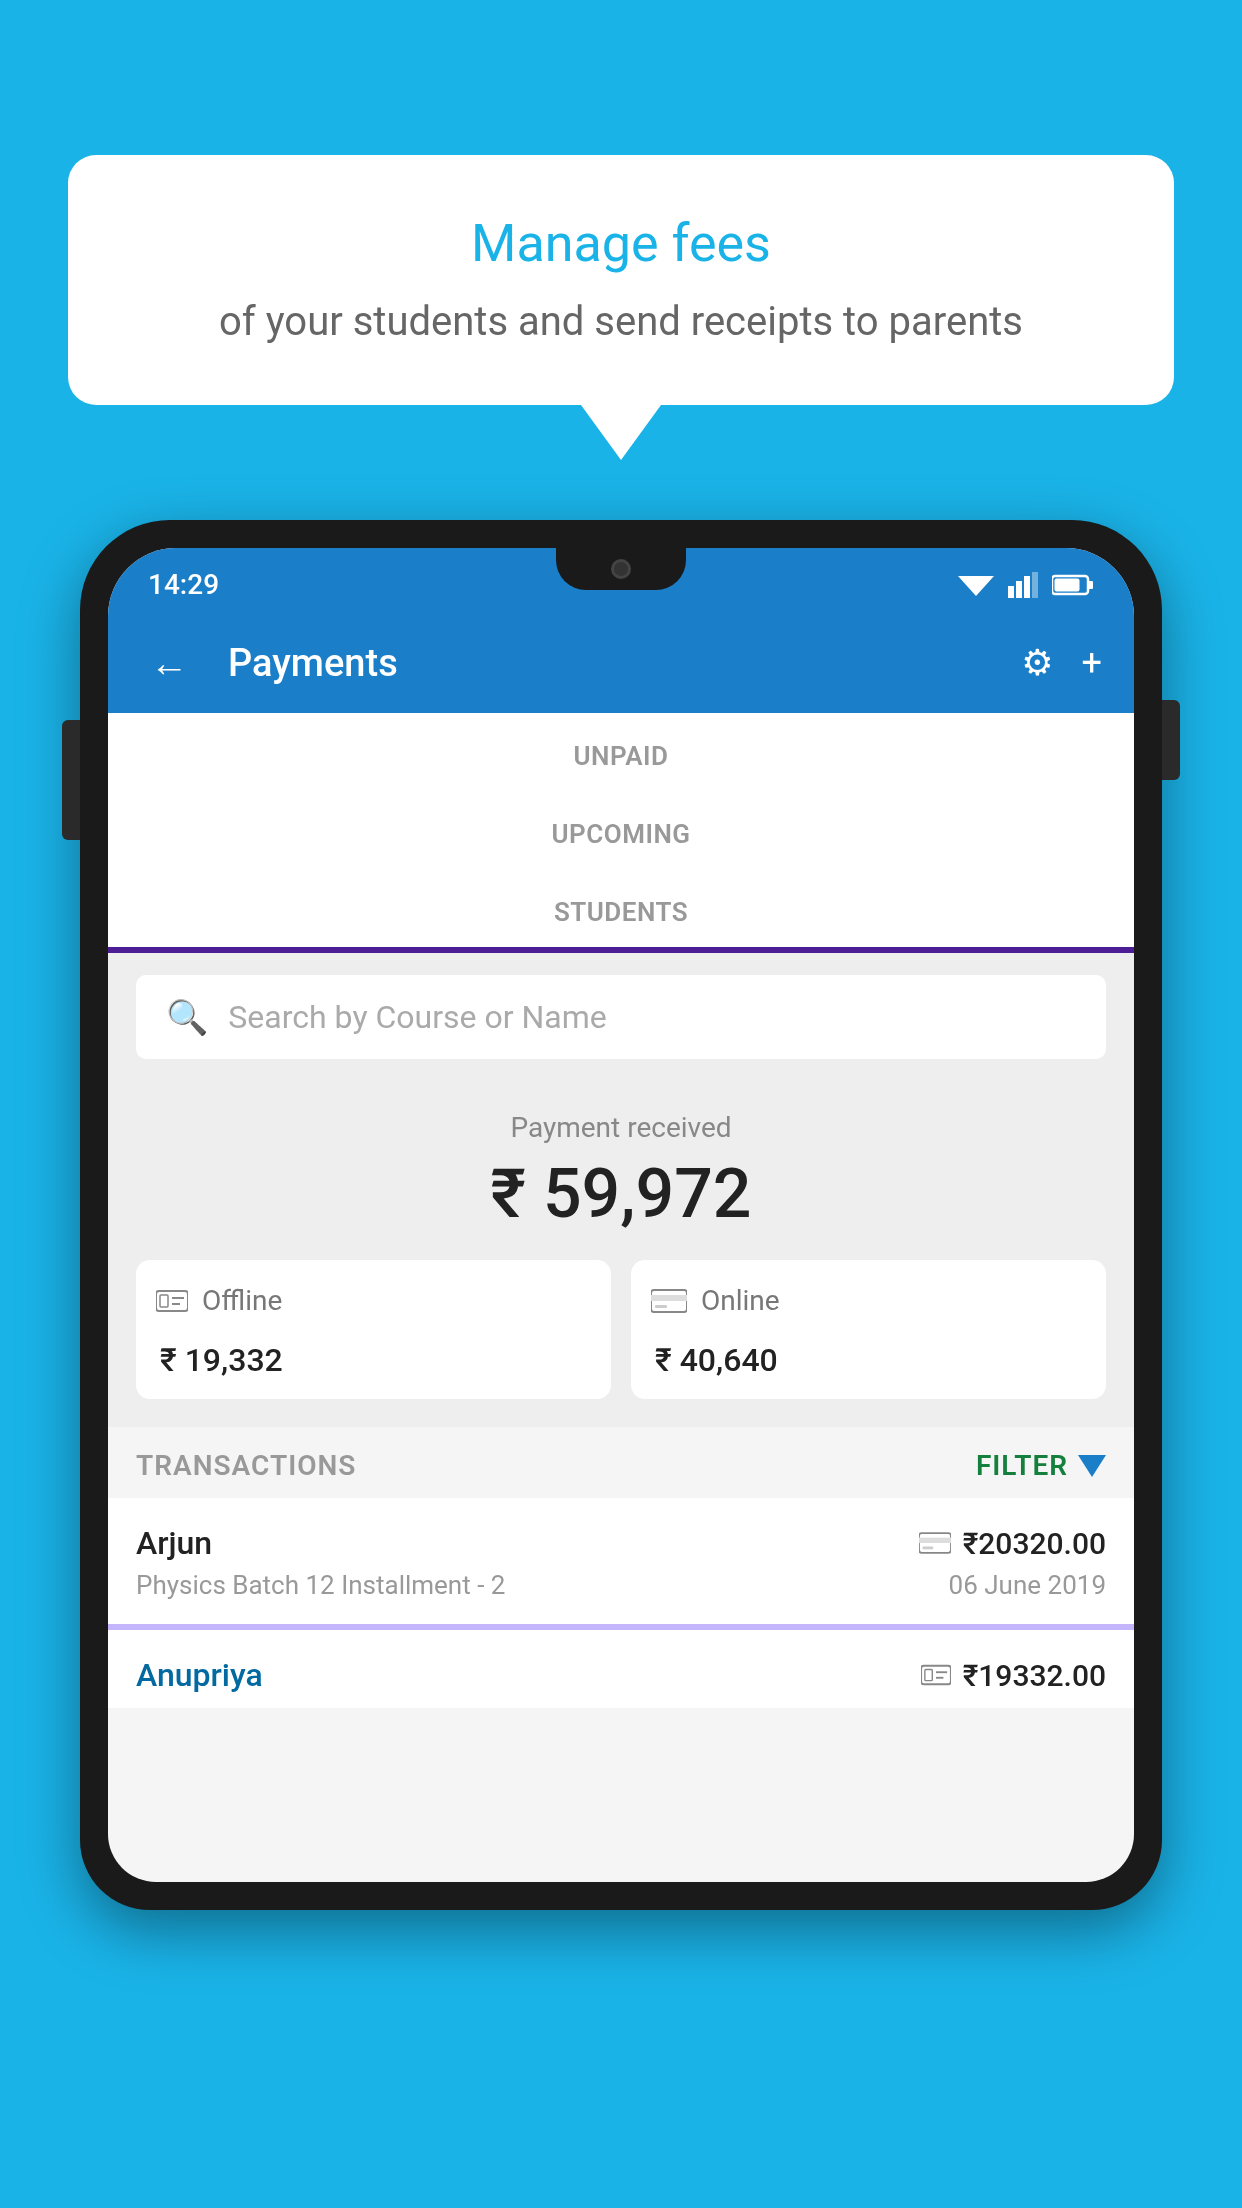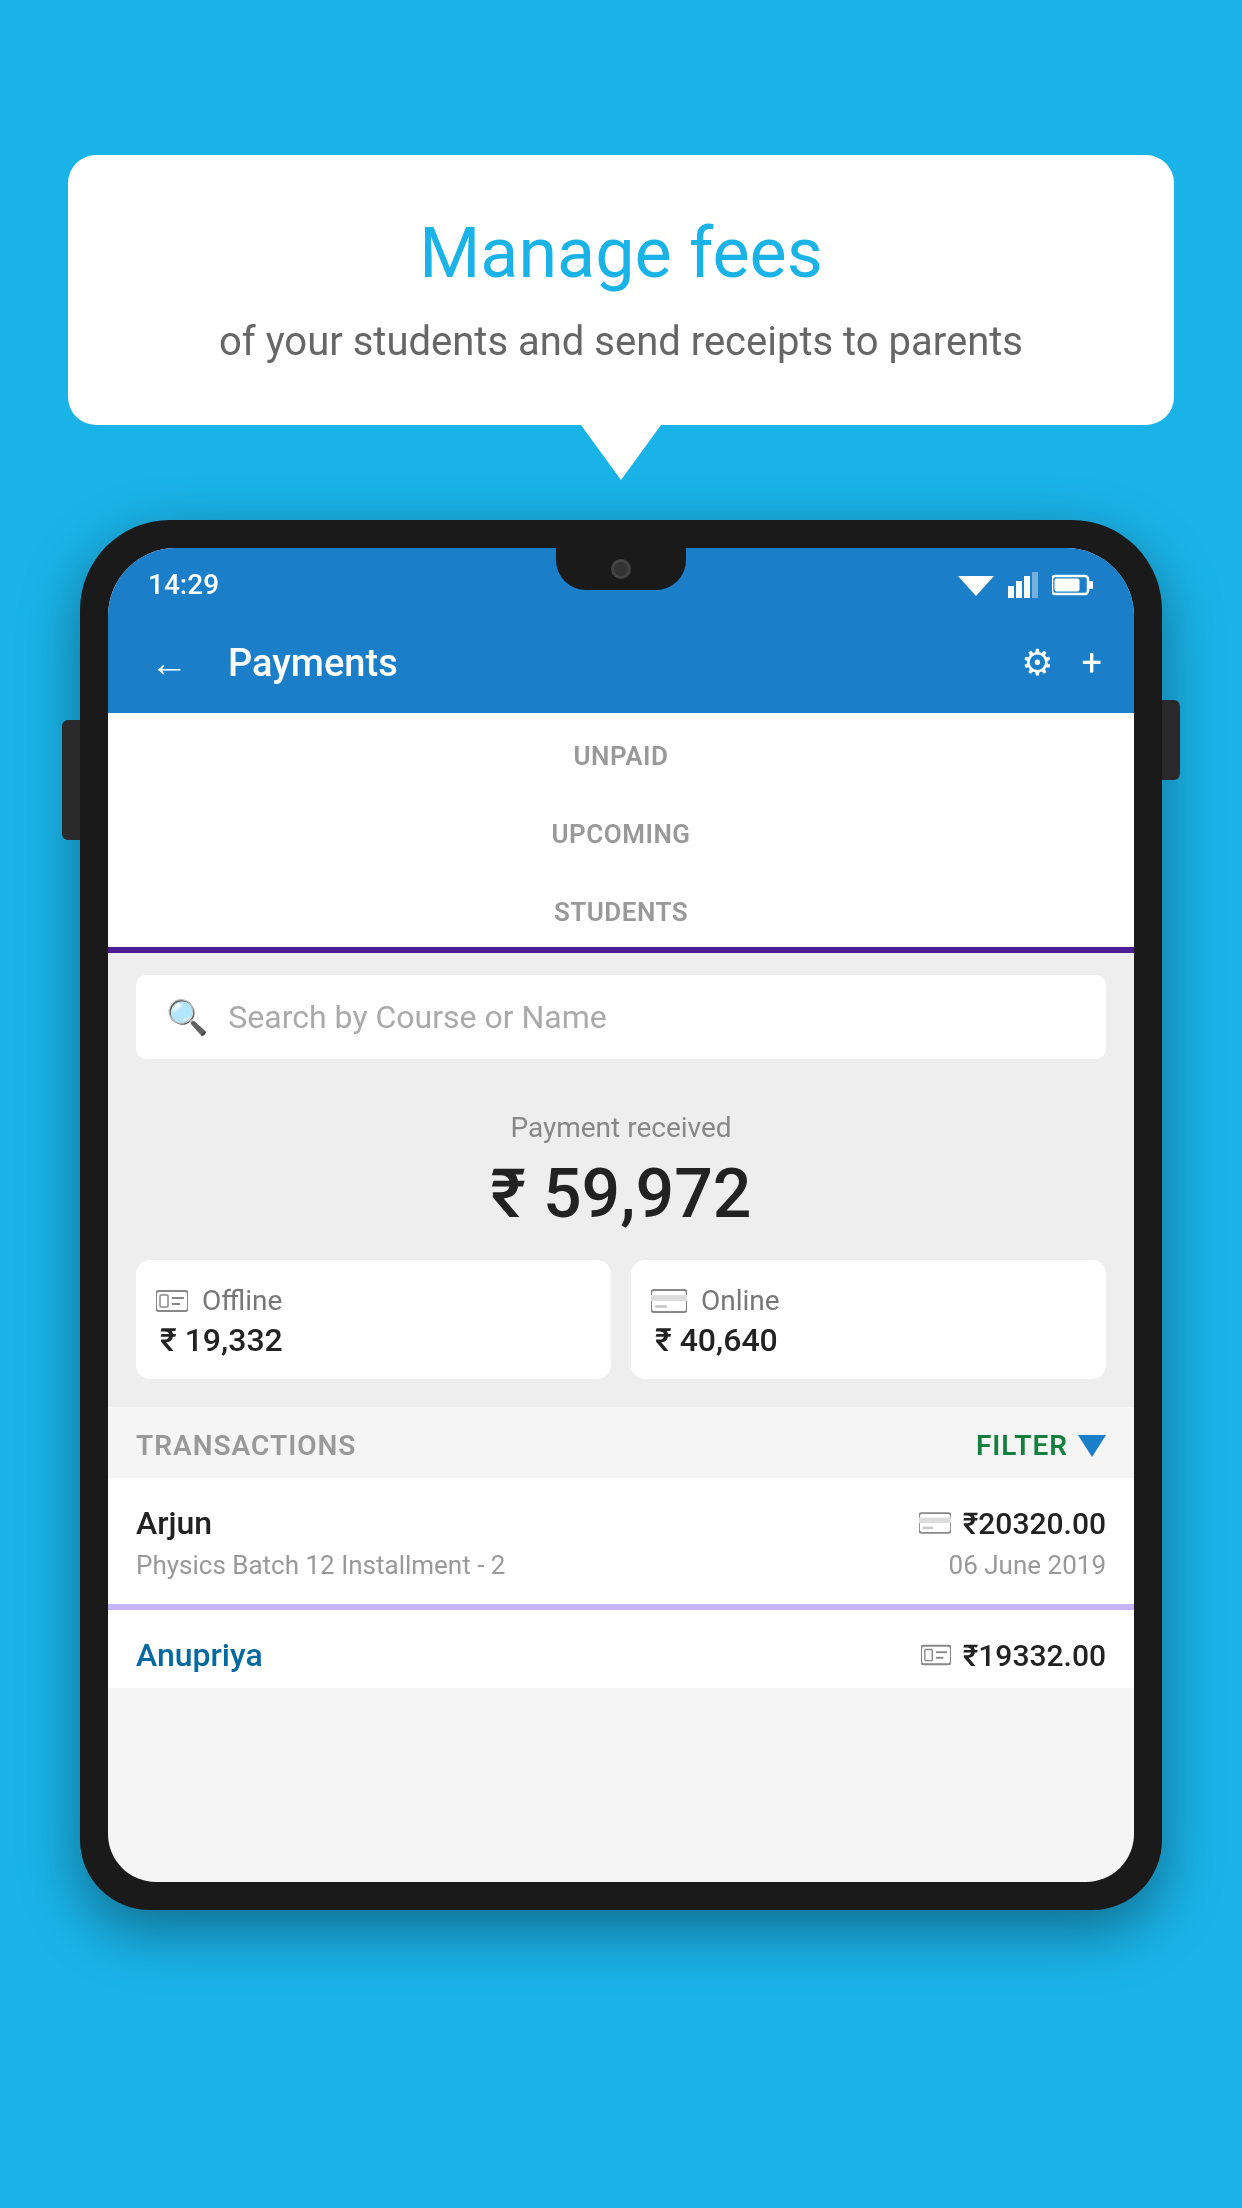--- a/index.html
+++ b/index.html
@@ -27,21 +27,21 @@
     .speech-bubble {
       background: white;
       border-radius: 28px;
       padding: 60px 70px 55px;
       width: 100%;
       text-align: center;
     }
 
     .speech-bubble-title {
       color: #1ab3e8;
-      font-size: 70px;
+      font-size: 52px;
       font-weight: 400;
       line-height: 1.1;
       margin-bottom: 22px;
     }
 
     .speech-bubble-subtitle {
       color: #666;
       font-size: 40px;
       font-weight: 400;
       line-height: 1.4;
@@ -278,21 +278,21 @@
     }
 
     .payment-card {
       flex: 1;
       background: white;
       border-radius: 14px;
       padding: 24px 20px 20px;
       display: flex;
       flex-direction: column;
       align-items: flex-start;
-      gap: 4px;
+      gap: 24px;
     }
 
     .payment-card-row {
       display: flex;
       align-items: center;
       gap: 14px;
     }
 
     .card-type {
       color: #777;

